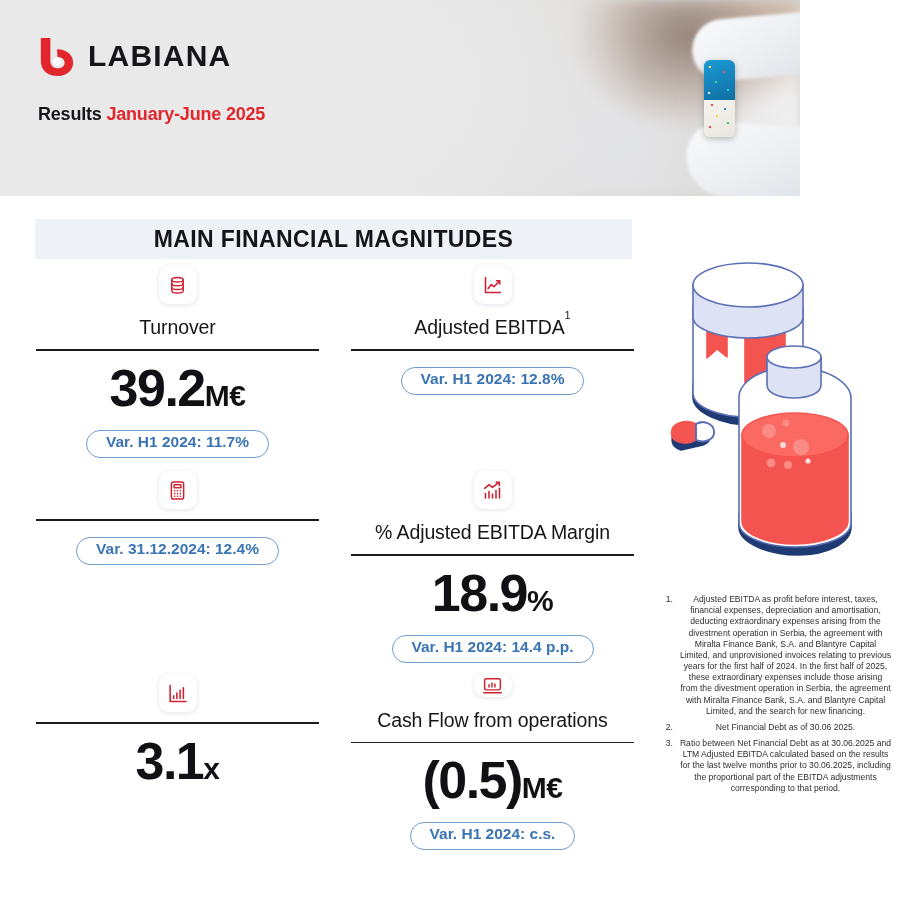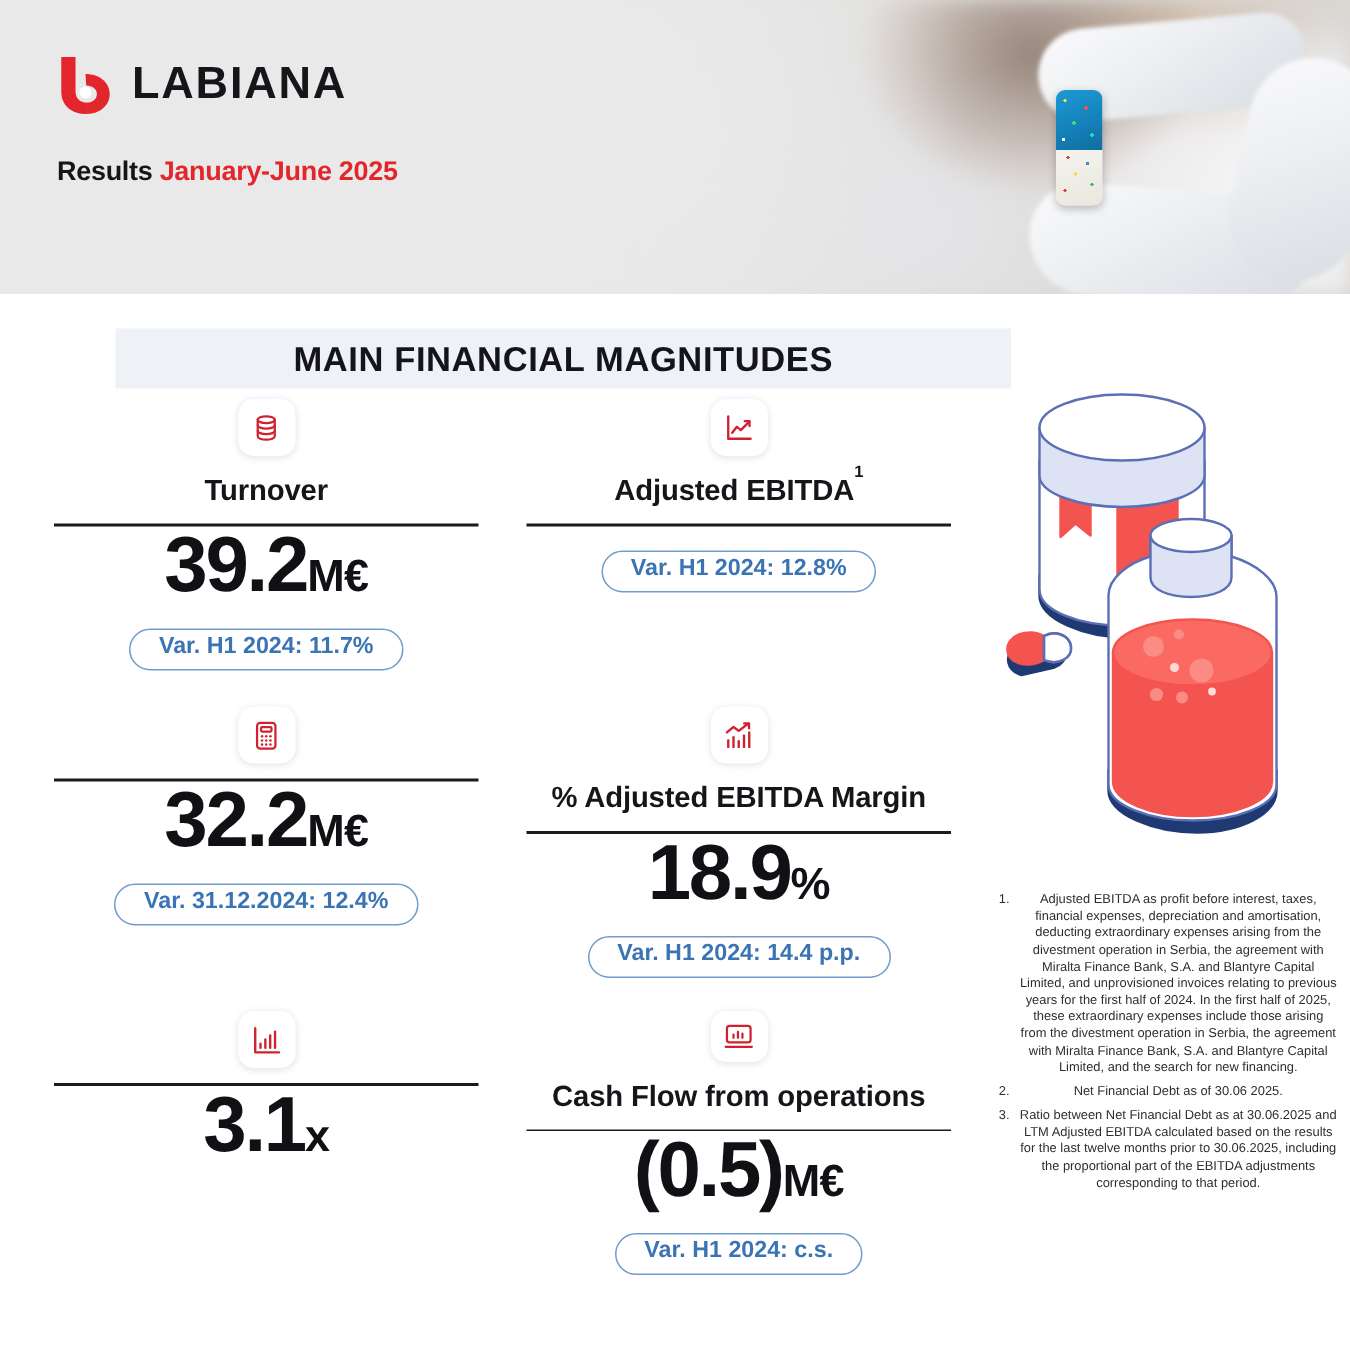--- a/index.html
+++ b/index.html
@@ -17,21 +17,21 @@
     position: relative;
     width: 900px;
     height: 900px;
     background: #ffffff;
   }
 
   
   .header {
     position: absolute;
     left: 0; top: 0;
-    width: 900px;
+    width: 800px;
     height: 196px;
     overflow: hidden;
     background: linear-gradient(100deg, #e9e9ea 0%, #ededee 30%, #e4e3e1 55%, #dedcd9 75%, #d9d6d2 100%);
   }
 
   
   .header-photo {
     position: absolute;
     inset: 0;
     background:
@@ -133,21 +133,20 @@
 
   
   .section-title {
     position: absolute;
     left: 35px; top: 219px;
     width: 597px; height: 40px;
     background: #eef1f5;
     display: flex;
     align-items: center;
     justify-content: center;
-    margin-left: 42px;
   }
   .section-title span {
     font-size: 23px;
     font-weight: 700;
     letter-spacing: 0.4px;
     color: #14141a;
   }
 
   
   .grid {
@@ -171,34 +170,35 @@
     box-shadow: 0 1px 5px rgba(40,60,90,0.14);
     display: flex;
     align-items: center;
     justify-content: center;
     margin-top: 4px;
   }
   .card-icon svg { display: block; }
   .card-label {
     margin-top: 12px;
     font-size: 19.5px;
-    font-weight: 700;
+    font-weight: 400;
     color: #16161a;
     text-align: center;
     letter-spacing: -0.1px;
     white-space: nowrap;
   }
   .card-label sup { font-size: 11px; top: -0.65em; position: relative; }
   .card-rule {
     margin-top: 10px;
     width: 283px;
     height: 1.5px;
     background: #1b1b1f;
   }
   .card-value {
+    margin-top: 11px;
     font-weight: 800;
     color: #111115;
     line-height: 1;
     letter-spacing: -1.5px;
     white-space: nowrap;
   }
   .card-value .big  { font-size: 52px; }
   .card-value .unit { font-size: 30px; letter-spacing: -0.5px; }
   .badge {
     margin-top: 16px;
@@ -318,21 +318,20 @@
           <circle cx="15.2" cy="12.4" r="0.95" fill="#cf2230" stroke="none"></circle>
           <circle cx="8.8" cy="15.6" r="0.95" fill="#cf2230" stroke="none"></circle>
           <circle cx="12" cy="15.6" r="0.95" fill="#cf2230" stroke="none"></circle>
           <circle cx="15.2" cy="15.6" r="0.95" fill="#cf2230" stroke="none"></circle>
           <circle cx="8.8" cy="18.6" r="0.95" fill="#cf2230" stroke="none"></circle>
           <circle cx="12" cy="18.6" r="0.95" fill="#cf2230" stroke="none"></circle>
           <circle cx="15.2" cy="18.6" r="0.95" fill="#cf2230" stroke="none"></circle>
         </svg>
       </div>
       <div class="card-rule"></div>
-      <div class="card-value"><span class="big">32.2</span><span class="unit">M€</span></div>
       <div class="badge">Var. 31.12.2024: 12.4%</div>
     </div>
 
     <div class="card">
       <div class="card-icon">
         <svg width="21" height="21" viewBox="0 0 24 24" fill="none" stroke="#cf2230" stroke-width="1.8" stroke-linecap="round" stroke-linejoin="round">
           <path d="M3 9.5l5-4.2 4 3 7-5.4"></path>
           <path d="M16.2 2.6h3.6v3.6"></path>
           <path d="M4 20.5v-5"></path>
           <path d="M8 20.5v-7.4"></path>

